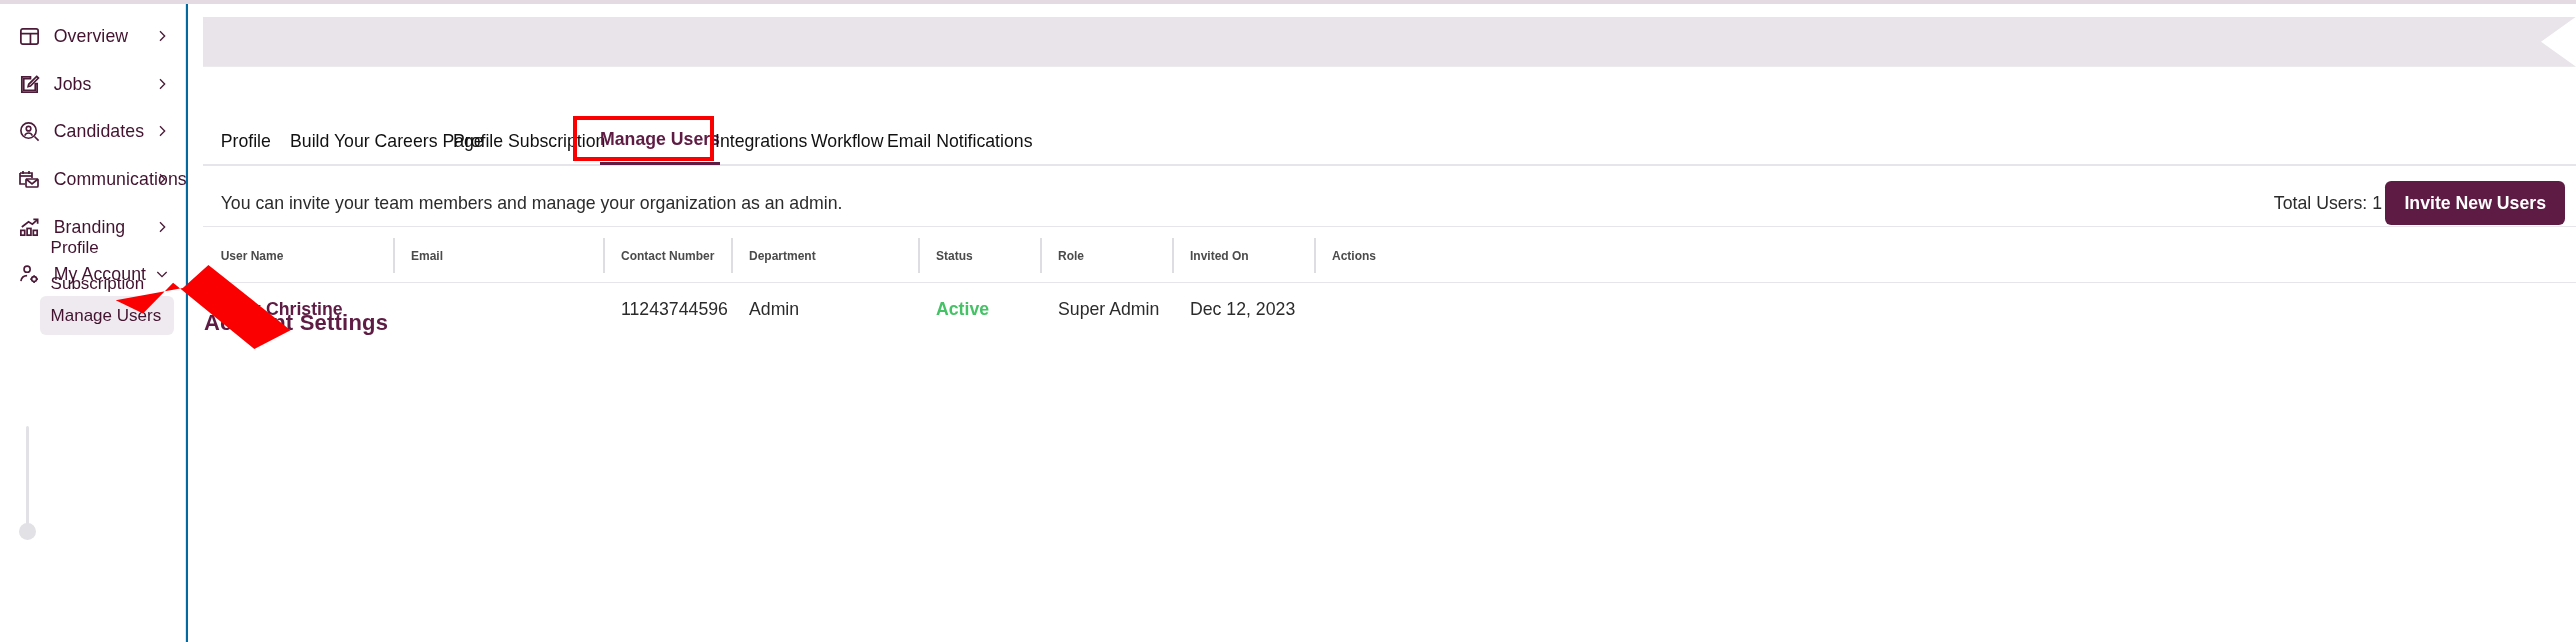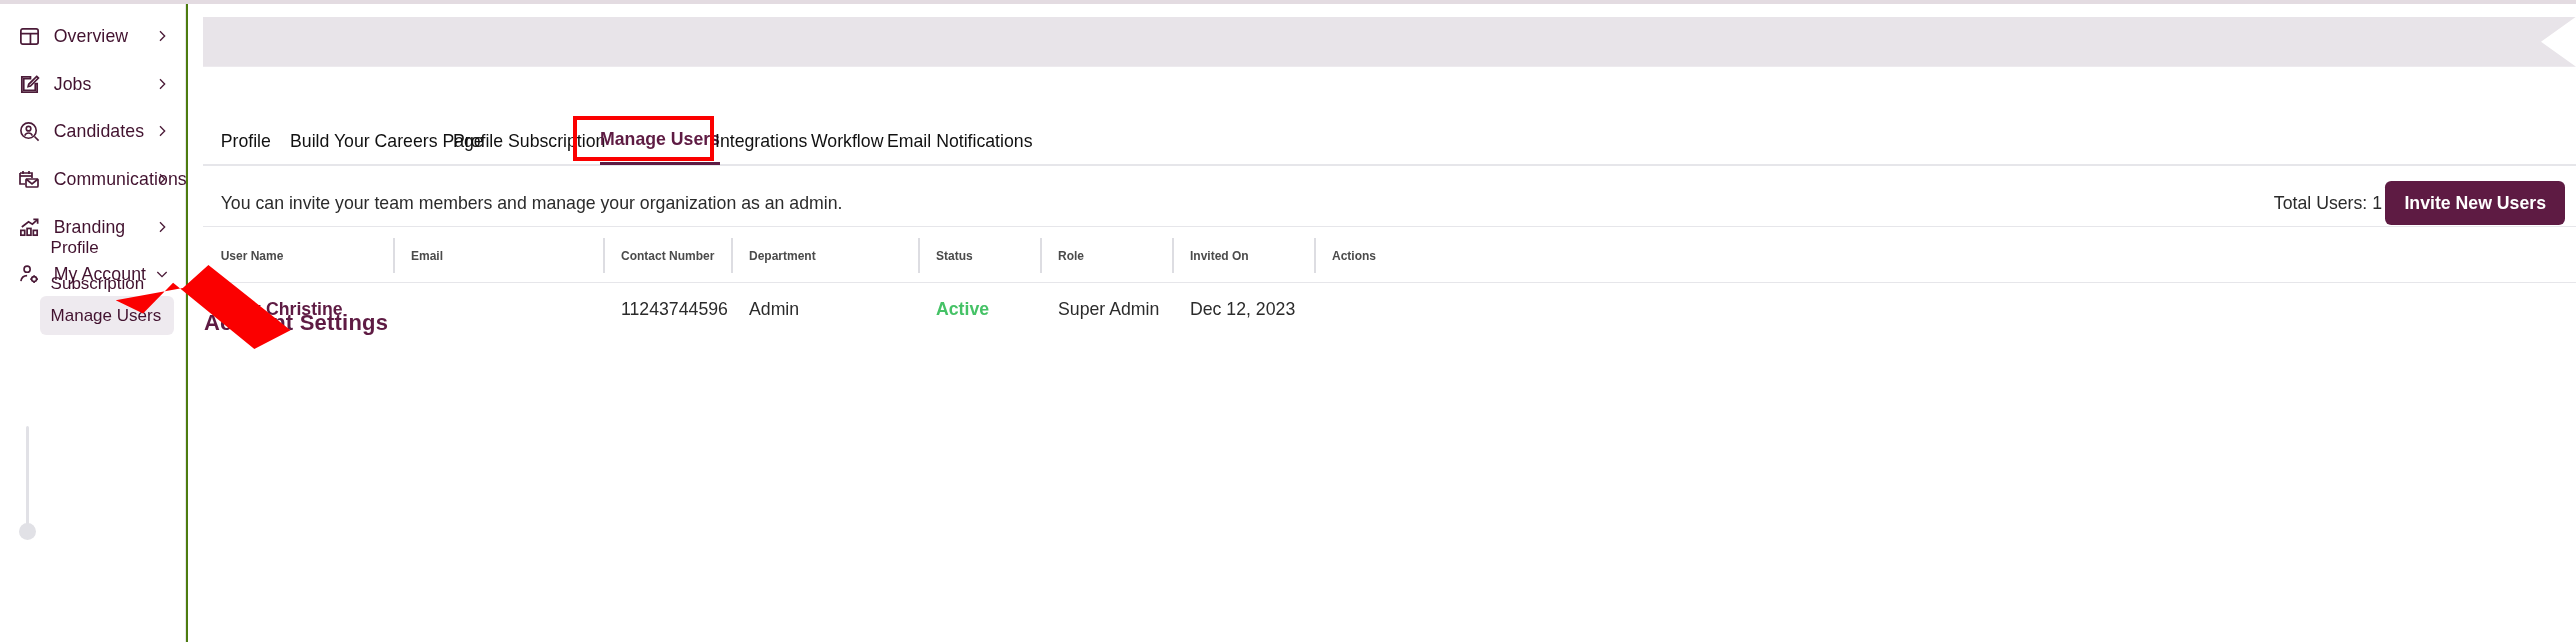--- a/index.html
+++ b/index.html
@@ -2,21 +2,21 @@
 <html style="font-size:14px"><head>
 <meta charset="utf-8">
 <style>
   * { box-sizing: border-box; margin: 0; padding: 0; }
   html, body {
     width: 2576px; height: 643px;
     background: #ffffff;
     font-family: "Liberation Sans", sans-serif;
     overflow: hidden;
   }
-  #app { position: relative; width: 2576px; height: 643px; background:#4d7c0f; }
+  #app { position: relative; width: 2576px; height: 643px; background:#0369a1; }
 
   
   .top-rule {
     position:absolute; left:0; top:0; width:2576px; height:4.4px;
     background:#e3dbe1;
   }
 
   
   .sidebar {
     position:absolute; left:0; top:4.4px; width:186px; height:638px;

